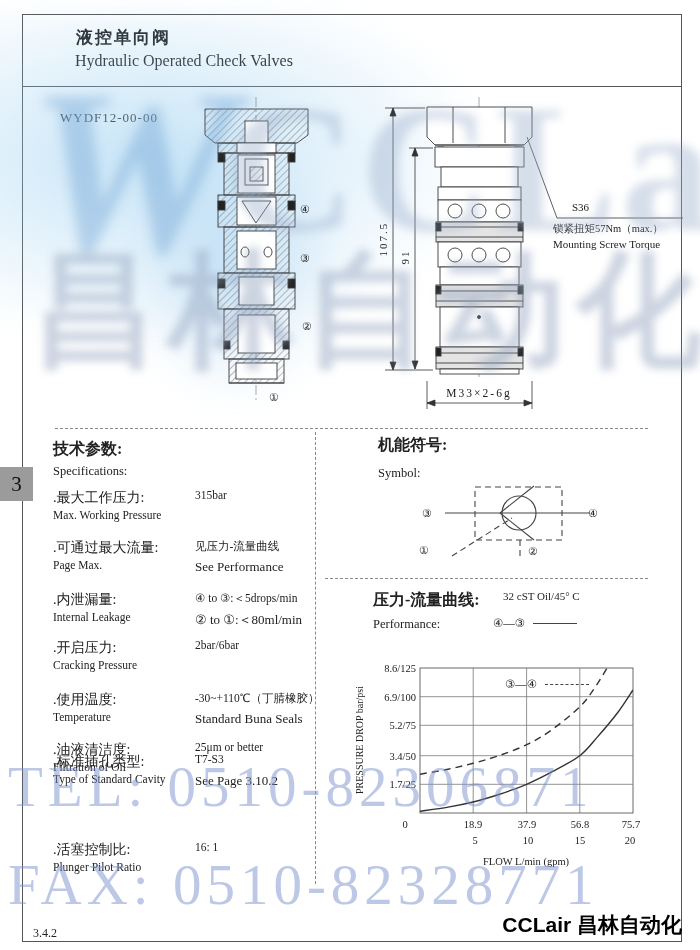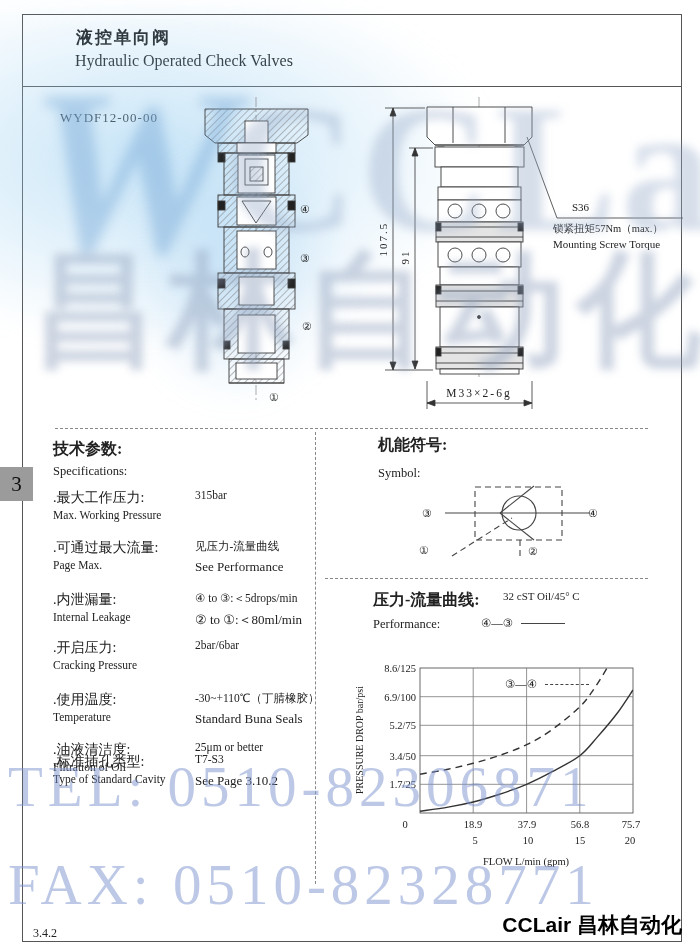--- a/index.html
+++ b/index.html
@@ -224,20 +224,26 @@
     <span class="en-l">Filtration of Oil</span>
     <span class="v1">25μm or better</span>
     <span class="v2"></span>
   </div>
   <div class="row" style="top:753px;">
     <span class="zh-l">.标准插孔类型:</span>
     <span class="en-l">Type of Standard  Cavity</span>
     <span class="v1">T7-S3</span>
     <span class="v2">See Page 3.10.2</span>
   </div>
+  <div class="row" style="top:841px;">
+    <span class="zh-l">.活塞控制比:</span>
+    <span class="en-l">Plunger Pilot Ratio</span>
+    <span class="v1">16: 1</span>
+    <span class="v2"></span>
+  </div>
 
   <div class="abs spec-h-zh" style="left:378px;top:435px;">机能符号:</div>
   <div class="abs spec-h-en" style="left:378px;top:466px;">Symbol:</div>
 
   <svg class="abs" style="left:400px;top:468px;z-index:3;" width="262" height="102" viewBox="0 0 262 102">
     <g stroke="#444" stroke-width="1.1" fill="none">
       <rect x="75" y="19" width="87" height="53" stroke-dasharray="6 4"></rect>
       <line x1="45" y1="45" x2="190" y2="45"></line>
       <circle cx="119" cy="45" r="17"></circle>
       <line x1="100" y1="45" x2="134" y2="18"></line>
@@ -248,21 +254,21 @@
     <text x="22" y="49" font-size="11">③</text>
     <text x="188" y="49" font-size="11">④</text>
     <text x="19" y="86" font-size="11">①</text>
     <text x="128" y="87" font-size="11">②</text>
   </svg>
 
   <div class="abs spec-h-zh" style="left:373px;top:590px;">压力-流量曲线:</div>
   <div class="abs spec-h-en" style="left:373px;top:617px;">Performance:</div>
   <div class="abs val" style="left:503px;top:590px;">32 cST Oil/45° C</div>
 
-  <div class="legend-row" style="left:481px;top:616px;">
+  <div class="legend-row" style="left:493px;top:616px;">
     <span>④—③</span>
     <span class="leg-line" style="border-top: 1.6px solid rgb(68, 68, 68);"></span>
   </div>
   <div class="legend-row" style="left:505px;top:677px;">
     <span>③—④</span>
     <span class="leg-line" style="border-top: 1.6px dashed rgb(68, 68, 68);"></span>
   </div>
 
   <svg class="abs" style="left:350px;top:655px;z-index:3;" width="320" height="225" viewBox="0 0 320 225">
     <defs>

